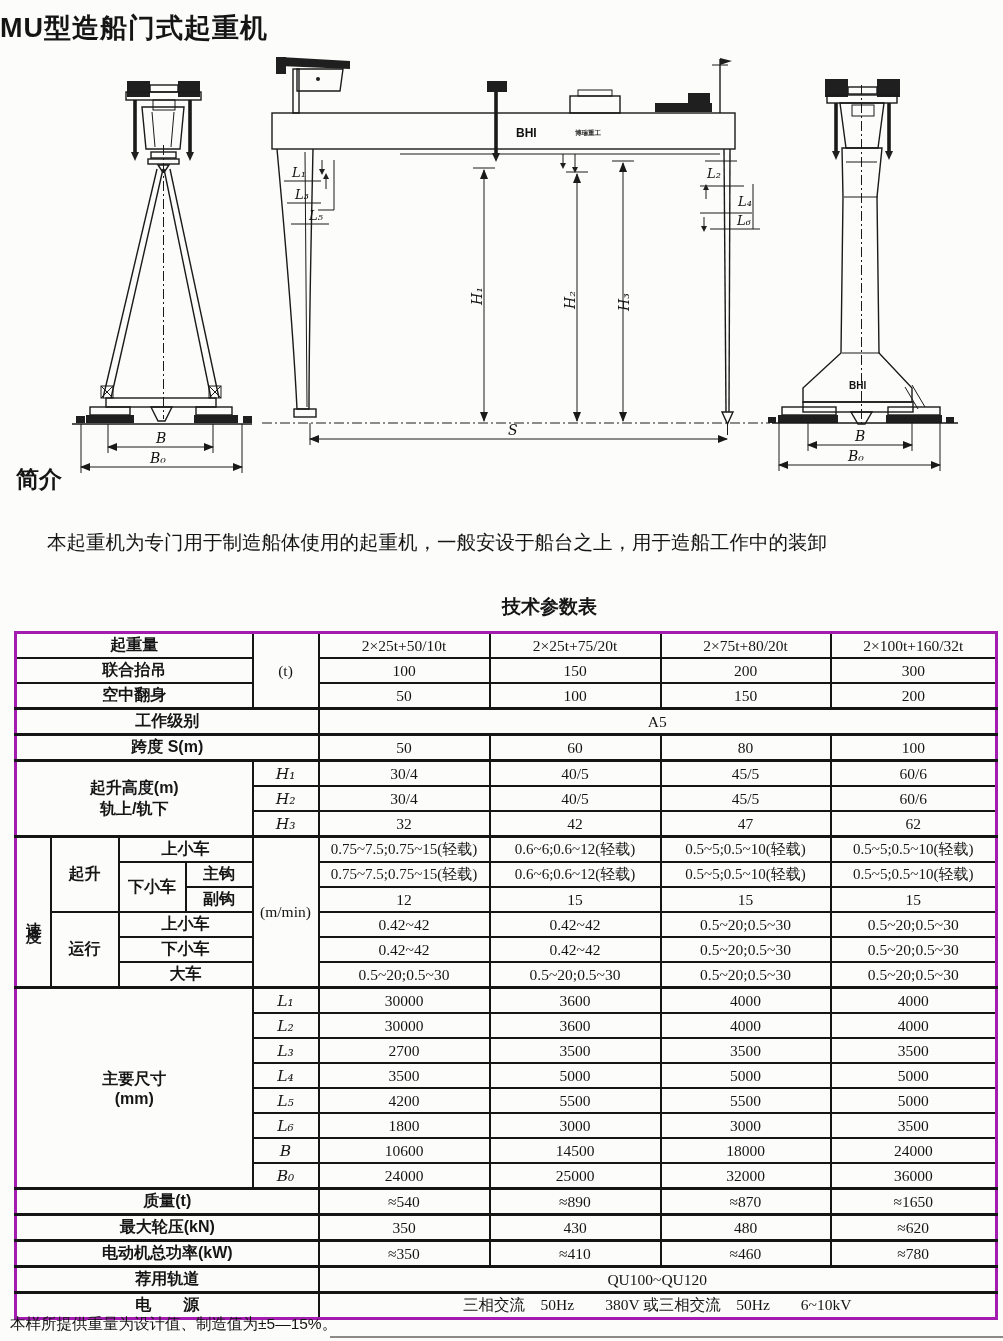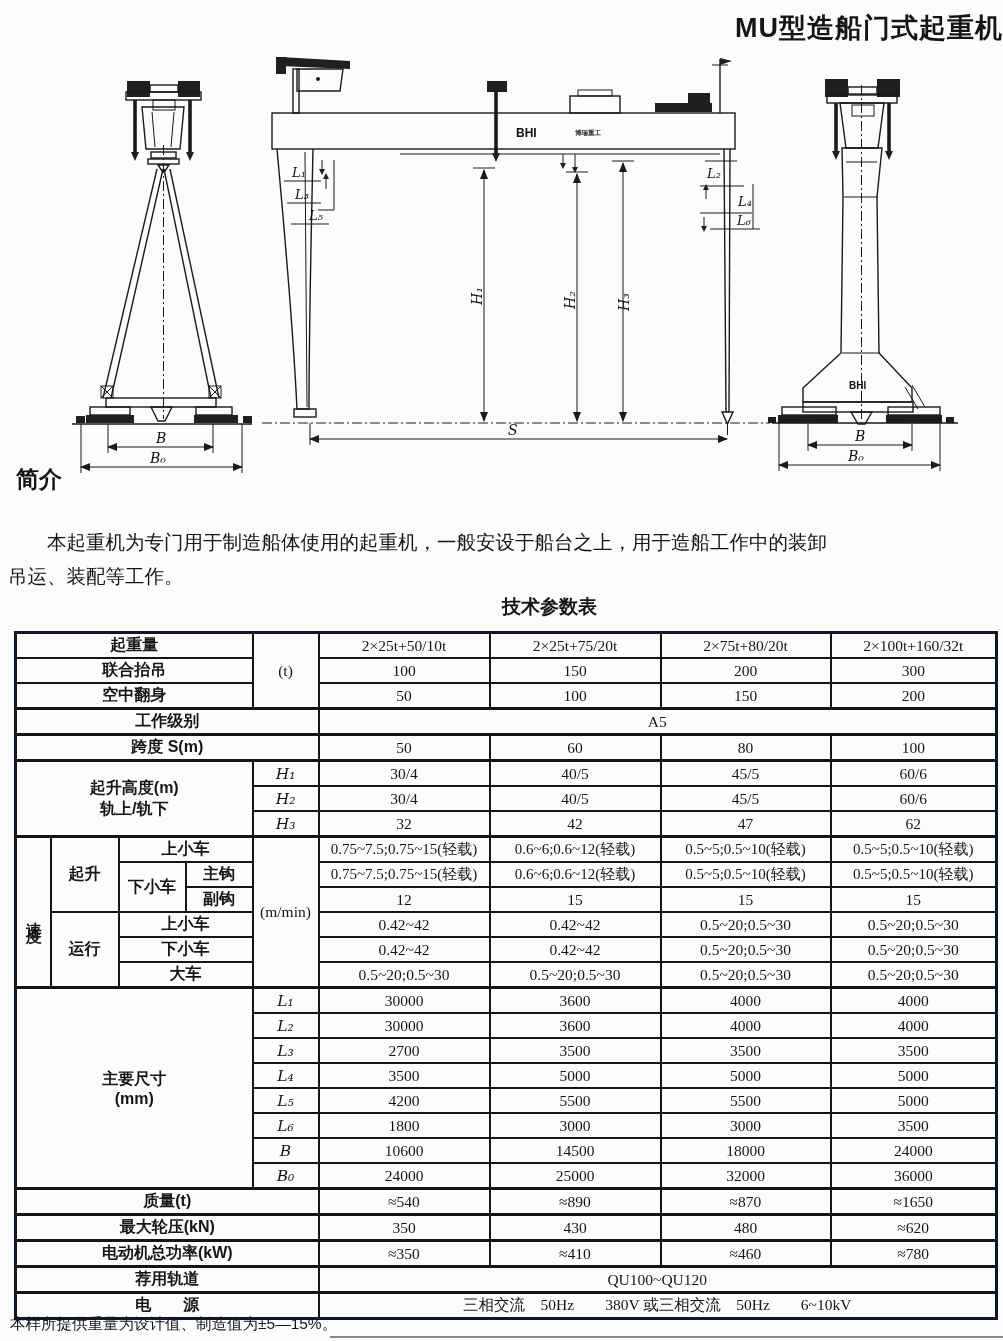--- a/index.html
+++ b/index.html
@@ -4,21 +4,21 @@
 <style>
   html,body{margin:0;padding:0;}
   body{
     width:1003px;height:1341px;position:relative;
     background:#fcfcfb;color:#151515;
     font-family:"Liberation Sans",sans-serif;
     overflow:hidden;
   }
   .abs{position:absolute;}
   #title{
-    top:10px;left:0;width:100%;text-align:right;
+    top:10px;left:0;width:100%;text-align:left;
     font-size:27px;font-weight:bold;letter-spacing:1px;
     font-family:"Liberation Sans",sans-serif;
   }
   #drawing{top:57px;left:0;}
   svg .ln{stroke:#1a1a1a;stroke-width:1.4;fill:none;}
   svg .thin{stroke:#1a1a1a;stroke-width:1;fill:none;}
   svg .thk{stroke:#1a1a1a;stroke-width:3.6;fill:none;}
   svg .fl{fill:#1f1f1f;stroke:none;}
   svg .dash{stroke:#1a1a1a;stroke-width:1;fill:none;stroke-dasharray:10 3 2 3;}
   svg text.lab{font-family:"DejaVu Serif",serif;font-style:italic;font-size:14px;fill:#111;}
@@ -30,21 +30,21 @@
   #intro-text{
     top:526px;left:8px;width:987px;
     font-family:"Liberation Serif",serif;font-size:19.5px;line-height:34px;
     white-space:nowrap;
   }
   #intro-text .ind{display:inline-block;width:39px;}
   #table-title{top:594px;left:0;width:100%;text-align:center;font-size:19px;font-weight:bold;padding-left:48px;}
   #ptable{top:631px;left:14px;}
   table.t{
     border-collapse:collapse;table-layout:fixed;width:981px;
-    border:3px solid #0f172a;
+    border:3px solid #a21caf;
   }
   table.t td{
     border:2px solid #151515;text-align:center;vertical-align:middle;
     padding:0;height:23px;overflow:hidden;
   }
   tr.sec td{border-top-width:3px;}
   .hd{font-family:"Liberation Sans",sans-serif;font-weight:bold;font-size:16px;}
   .dt{font-family:"Liberation Serif",serif;font-size:15.5px;}
   .dts{font-family:"Liberation Serif",serif;font-size:15px;}
   .sym{font-family:"DejaVu Serif",serif;font-style:italic;font-size:15.5px;}
@@ -225,21 +225,20 @@
     <line class="thin" x1="940" y1="366" x2="940" y2="414"></line>
     <line class="thin" x1="779" y1="408" x2="940" y2="408" marker-start="url(#arr)" marker-end="url(#arr)"></line>
     <text class="lab" x="848" y="404">B₀</text>
   </g>
 </svg>
 
 <div class="abs" id="intro-heading">简介</div>
 
 <div class="abs" id="intro-text">
   <div><span class="ind"></span><span>本起重机为专门用于制造船体使用的起重机，一般安设于船台之上，用于造船工作中的装卸</span></div>
-  <div><span>吊运、装配等工作。</span></div>
 </div>
 
 <div class="abs" id="table-title">技术参数表</div>
 
 <div class="abs" id="ptable">
 <table class="t">
   <colgroup>
     <col style="width:35px">
         <col style="width:68px">
         <col style="width:67px">

